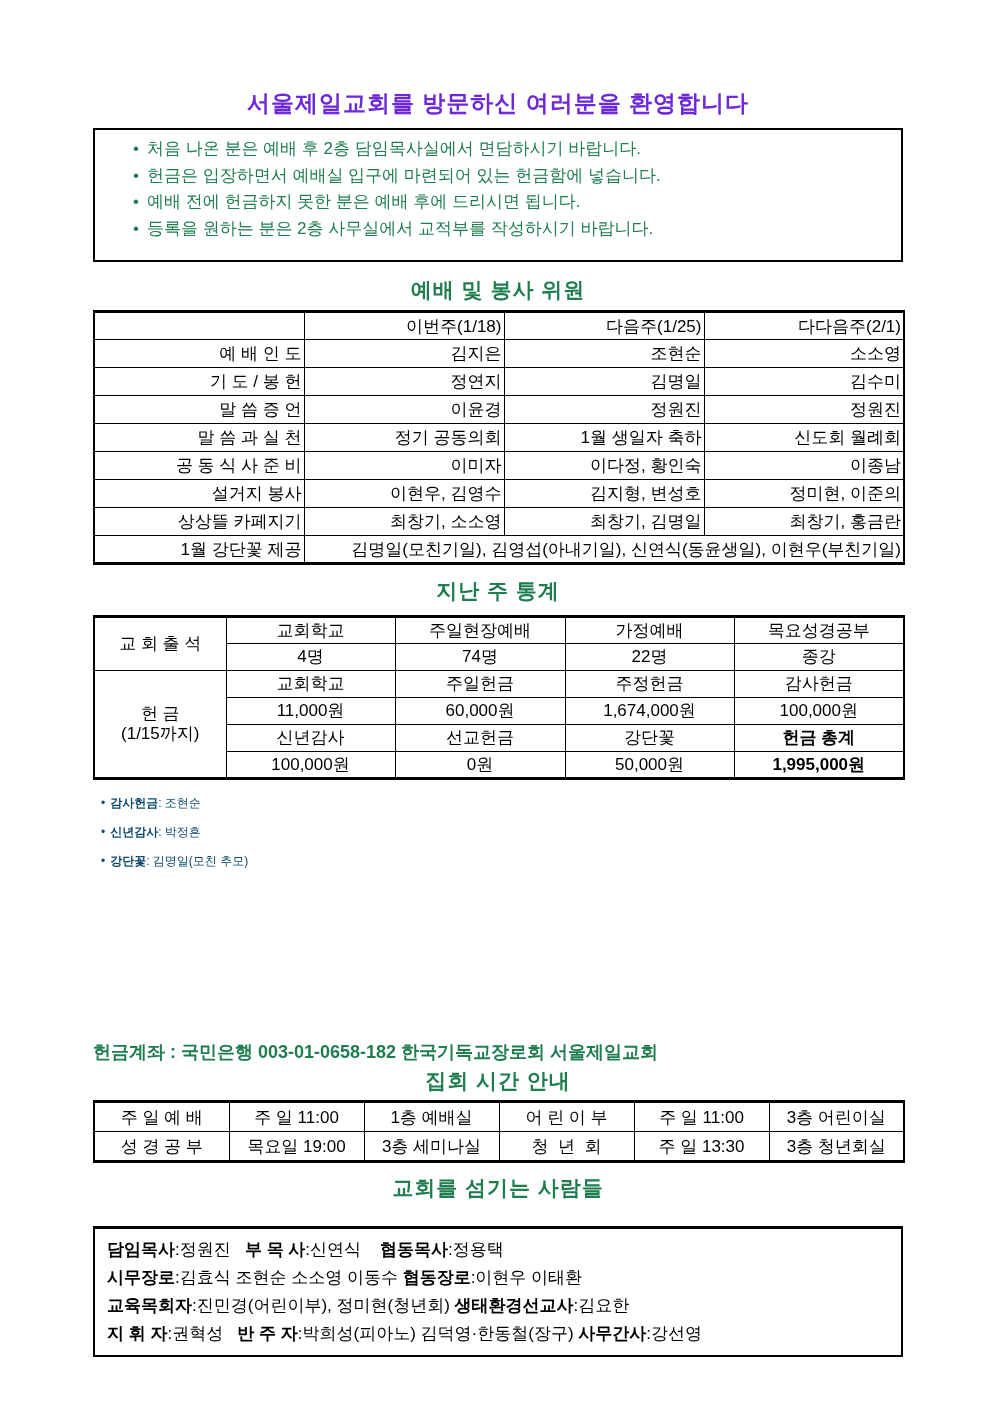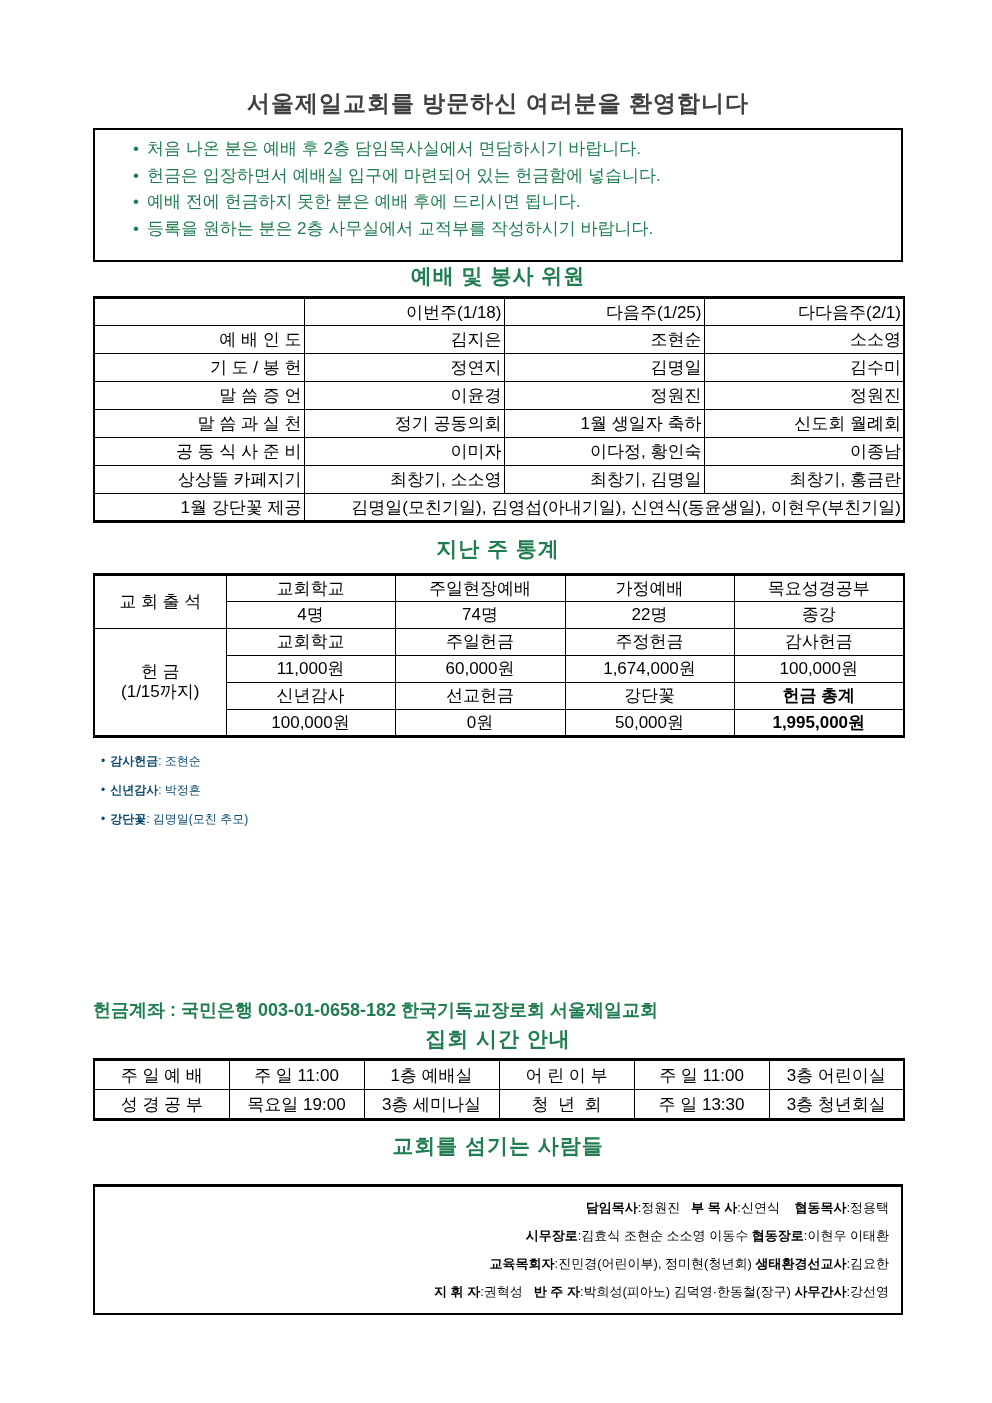--- a/index.html
+++ b/index.html
@@ -1,29 +1,29 @@
 <!DOCTYPE html>
 <html><head>
 <meta charset="utf-8">
 <style>
   * { margin:0; padding:0; box-sizing:border-box; }
   body { background:#e9e9e9; font-family:"Liberation Sans","DejaVu Sans",sans-serif; }
   .page { width:992px; height:1403px; background:#ffffff; margin:0 auto; overflow:hidden; }
   .content { width:810px; margin-left:93px; }
 
   .main-title { padding-top:88px; text-align:center; font-size:23px; font-weight:bold;
-    color:#404040; line-height:30px; letter-spacing:1px; }
+    color:#6d28d9; line-height:30px; letter-spacing:1px; }
 
   .notice-box { margin-top:10px; border:2px solid #000; padding:6px 10px 18px 38px; }
   .notice-box .list-item { color:#1F7D4F; font-size:17px; line-height:26.5px; white-space:pre-wrap; }
   .notice-box .dot { margin-right:8px; }
 
   .section-title { text-align:center; font-size:21px; font-weight:bold; color:#1F7D4F;
     line-height:28px; letter-spacing:1px; }
-  .t1 { margin-bottom:6px; }
+  .t1 { margin-top:14px; margin-bottom:6px; }
   .t2 { margin-top:12px; margin-bottom:10px; }
 
   table { border-collapse:collapse; width:810px; table-layout:fixed;
     border-top:3px solid #000; border-bottom:3px solid #000;
     border-left:2px solid #000; border-right:2px solid #000; }
   td { border:1px solid #000; text-align:center; font-size:17px; color:#000;
     white-space:pre-wrap; overflow:hidden; padding:1px 2px; vertical-align:middle; }
   .b { font-weight:bold; }
   .committee-table td { height:28px;text-align:right; }
   .stats-table td { height:27px; line-height:20px; }
@@ -32,21 +32,21 @@
   .notes { margin-top:9px; padding-left:8px; }
   .notes .list-item { font-size:12px; line-height:29px; color:#0c4a6e; white-space:pre-wrap; }
   .notes .dot { margin-right:5px; }
   .spacer { height:163px; }
 
   .account-line { text-align:left; font-size:18px; font-weight:bold; color:#1F7D4F; line-height:26px; }
   .schedule-title { margin-top:2px; margin-bottom:5px; }
 
   .staff-title { margin-top:11px; margin-bottom:24px; }
   .staff-box { border:2px solid #000; border-top:3px solid #000; padding:7px 12px; }
-  .staff-line { font-size:13px; line-height:28px; color:#000; white-space:pre-wrap;text-align:right; }
+  .staff-line { font-size:17px; line-height:28px; color:#000; white-space:pre-wrap; }
 </style>
 </head>
 <body>
 
 <div class="page">
   <div class="content">
 
     <div class="main-title">서울제일교회를 방문하신 여러분을 환영합니다</div>
 
     <div class="notice-box">
@@ -94,20 +94,26 @@
             <td>말 씀 과 실 천</td>
             <td>정기 공동의회</td>
             <td>1월 생일자 축하</td>
             <td>신도회 월례회</td>
           </tr>
           <tr>
             <td>공 동 식 사 준 비</td>
             <td>이미자</td>
             <td>이다정, 황인숙</td>
             <td>이종남</td>
+          </tr>
+          <tr>
+            <td>설거지 봉사</td>
+            <td>이현우, 김영수</td>
+            <td>김지형, 변성호</td>
+            <td>정미현, 이준의</td>
           </tr>
           <tr>
             <td>상상뜰 카페지기</td>
             <td>최창기, 소소영</td>
             <td>최창기, 김명일</td>
             <td>최창기, 홍금란</td>
           </tr>
           <tr>
             <td>1월 강단꽃 제공</td>
             <td colspan="3">김명일(모친기일), 김영섭(아내기일), 신연식(동윤생일), 이현우(부친기일)</td>

